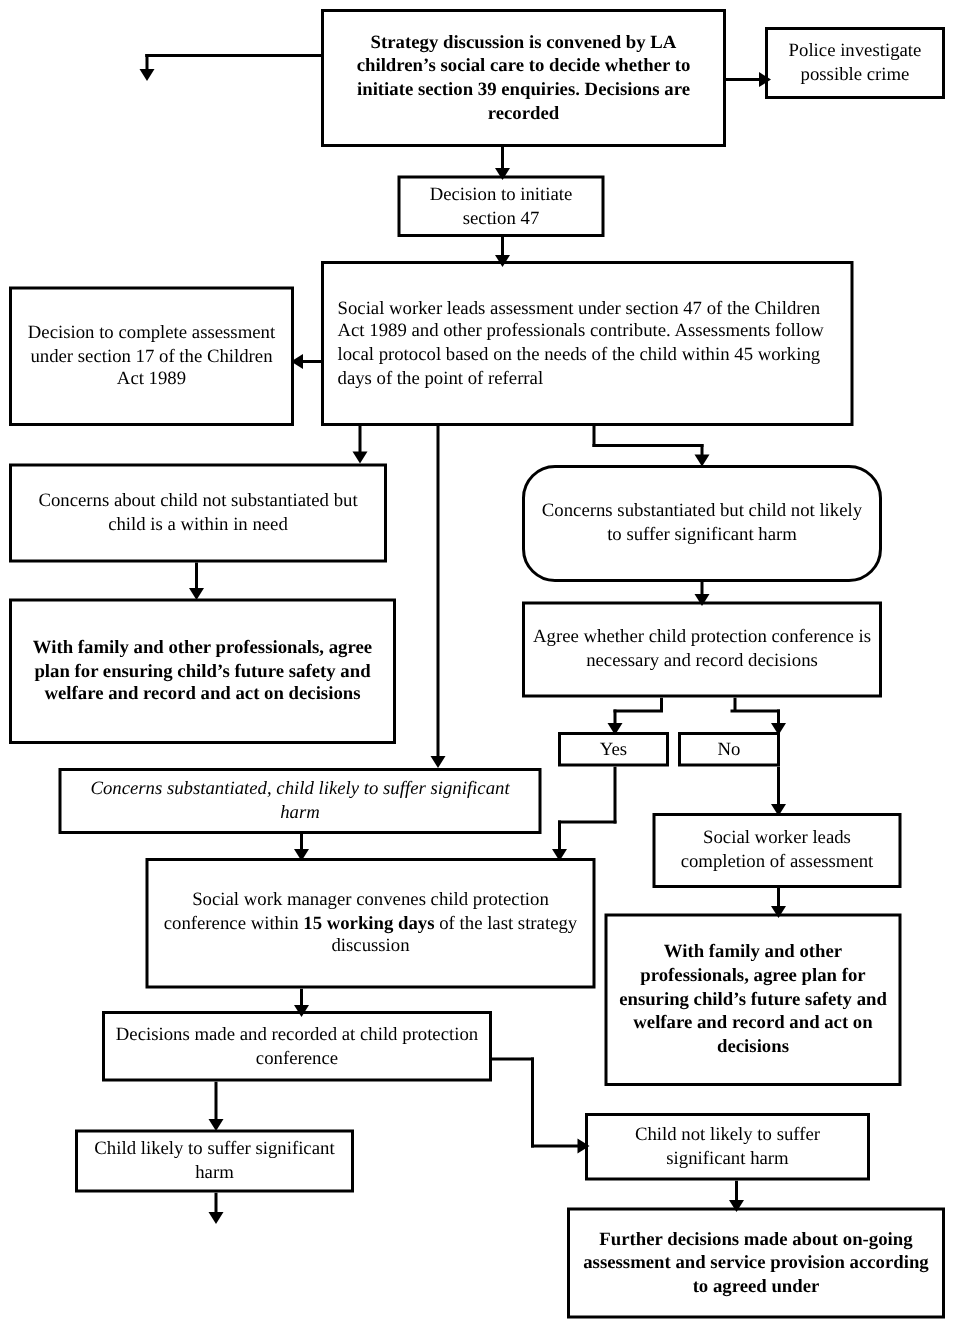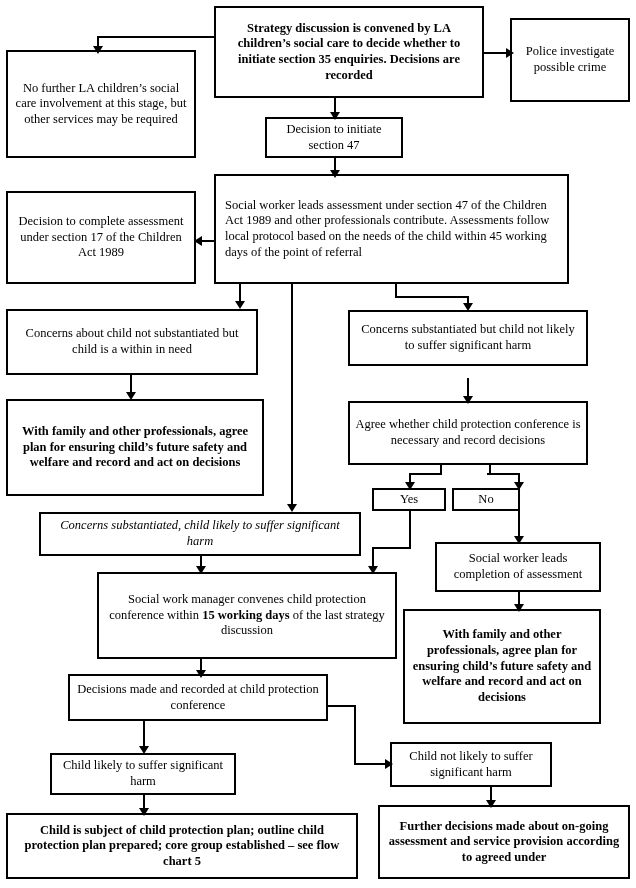--- a/index.html
+++ b/index.html
@@ -142,48 +142,45 @@
   <div class="line h" style="left:354px; top:763px; width:36px;"></div>
   <div class="arrow right" style="left:385px; top:759px;"></div>
 
   <div class="line v" style="left:143px; top:795px; height:18px;"></div>
   <div class="arrow down" style="left:139px; top:808px;"></div>
 
   <div class="line v" style="left:490px; top:787px; height:18px;"></div>
   <div class="arrow down" style="left:486px; top:800px;"></div>
 
   <div class="node bold" style="left:214px; top:6px; width:270px; height:92px;">
-    <span class="txt">Strategy discussion is convened by LA children’s social care to decide whether to initiate section 35 enquiries. Decisions are recorded</span>
-  </div>
-
-  <div class="node" style="left:510px; top:18px; width:120px; height:84px;align-items:center;">
+    <span class="txt">Strategy discussion is convened by LA children’s social care to decide whether to initiate section 39 enquiries. Decisions are recorded</span>
+  </div>
+
+  <div class="node" style="left:510px; top:18px; width:120px; height:48px;align-items:center;">
     <span class="txt">Police investigate possible crime</span>
   </div>
 
-  <div class="node" style="left:6px; top:50px; width:190px; height:108px;">
-    <span class="txt">No further LA children’s social care involvement at this stage, but other services may be required</span>
-  </div>
 
   <div class="node" style="left:265px; top:117px; width:138px; height:41px;text-align:center;">
     <span class="txt">Decision to initiate section 47</span>
   </div>
 
   <div class="node" style="left:6px; top:191px; width:190px; height:93px;">
     <span class="txt">Decision to complete assessment under section 17 of the Children Act 1989</span>
   </div>
 
   <div class="node" style="left:214px; top:174px; width:355px; height:110px;">
     <span class="txt" style="text-align:left; padding-left:4px;">Social worker leads assessment under section 47 of the Children Act 1989 and other professionals contribute. Assessments follow local protocol based on the needs of the child within 45 working days of the point of referral</span>
   </div>
 
   <div class="node" style="left:6px; top:309px; width:252px; height:66px;">
     <span class="txt">Concerns about child not substantiated but child is a within in need</span>
   </div>
 
-  <div class="node" style="left:348px; top:310px; width:240px; height:56px;">
+  <div class="node" style="left:348px; top:310px; width:240px; height:78px;border-radius:22px;">
     <span class="txt">Concerns substantiated but child not likely to suffer significant harm</span>
   </div>
 
   <div class="node bold" style="left:6px; top:399px; width:258px; height:97px;">
     <span class="txt">With family and other professionals, agree plan for ensuring child’s future safety and welfare and record and act on decisions</span>
   </div>
 
   <div class="node" style="left:348px; top:401px; width:240px; height:64px;">
     <span class="txt">Agree whether child protection conference is necessary and record decisions</span>
   </div>
@@ -213,25 +210,22 @@
   </div>
 
   <div class="node" style="left:68px; top:674px; width:260px; height:47px;">
     <span class="txt">Decisions made and recorded at child protection conference</span>
   </div>
 
   <div class="node" style="left:50px; top:753px; width:186px; height:42px;">
     <span class="txt">Child likely to suffer significant harm</span>
   </div>
 
-  <div class="node" style="left:390px; top:742px; width:162px; height:45px;">
+  <div class="node" style="left:390px; top:742px; width:190px; height:45px;">
     <span class="txt">Child not likely to suffer significant harm</span>
   </div>
 
-  <div class="node bold" style="left:6px; top:813px; width:352px; height:66px;">
-    <span class="txt">Child is subject of child protection plan; outline child protection plan prepared; core group established – see flow chart 5</span>
-  </div>
 
   <div class="node bold" style="left:378px; top:805px; width:252px; height:74px;">
     <span class="txt">Further decisions made about on-going assessment and service provision according to agreed under</span>
   </div>
 
 </div>
 
 </body></html>

